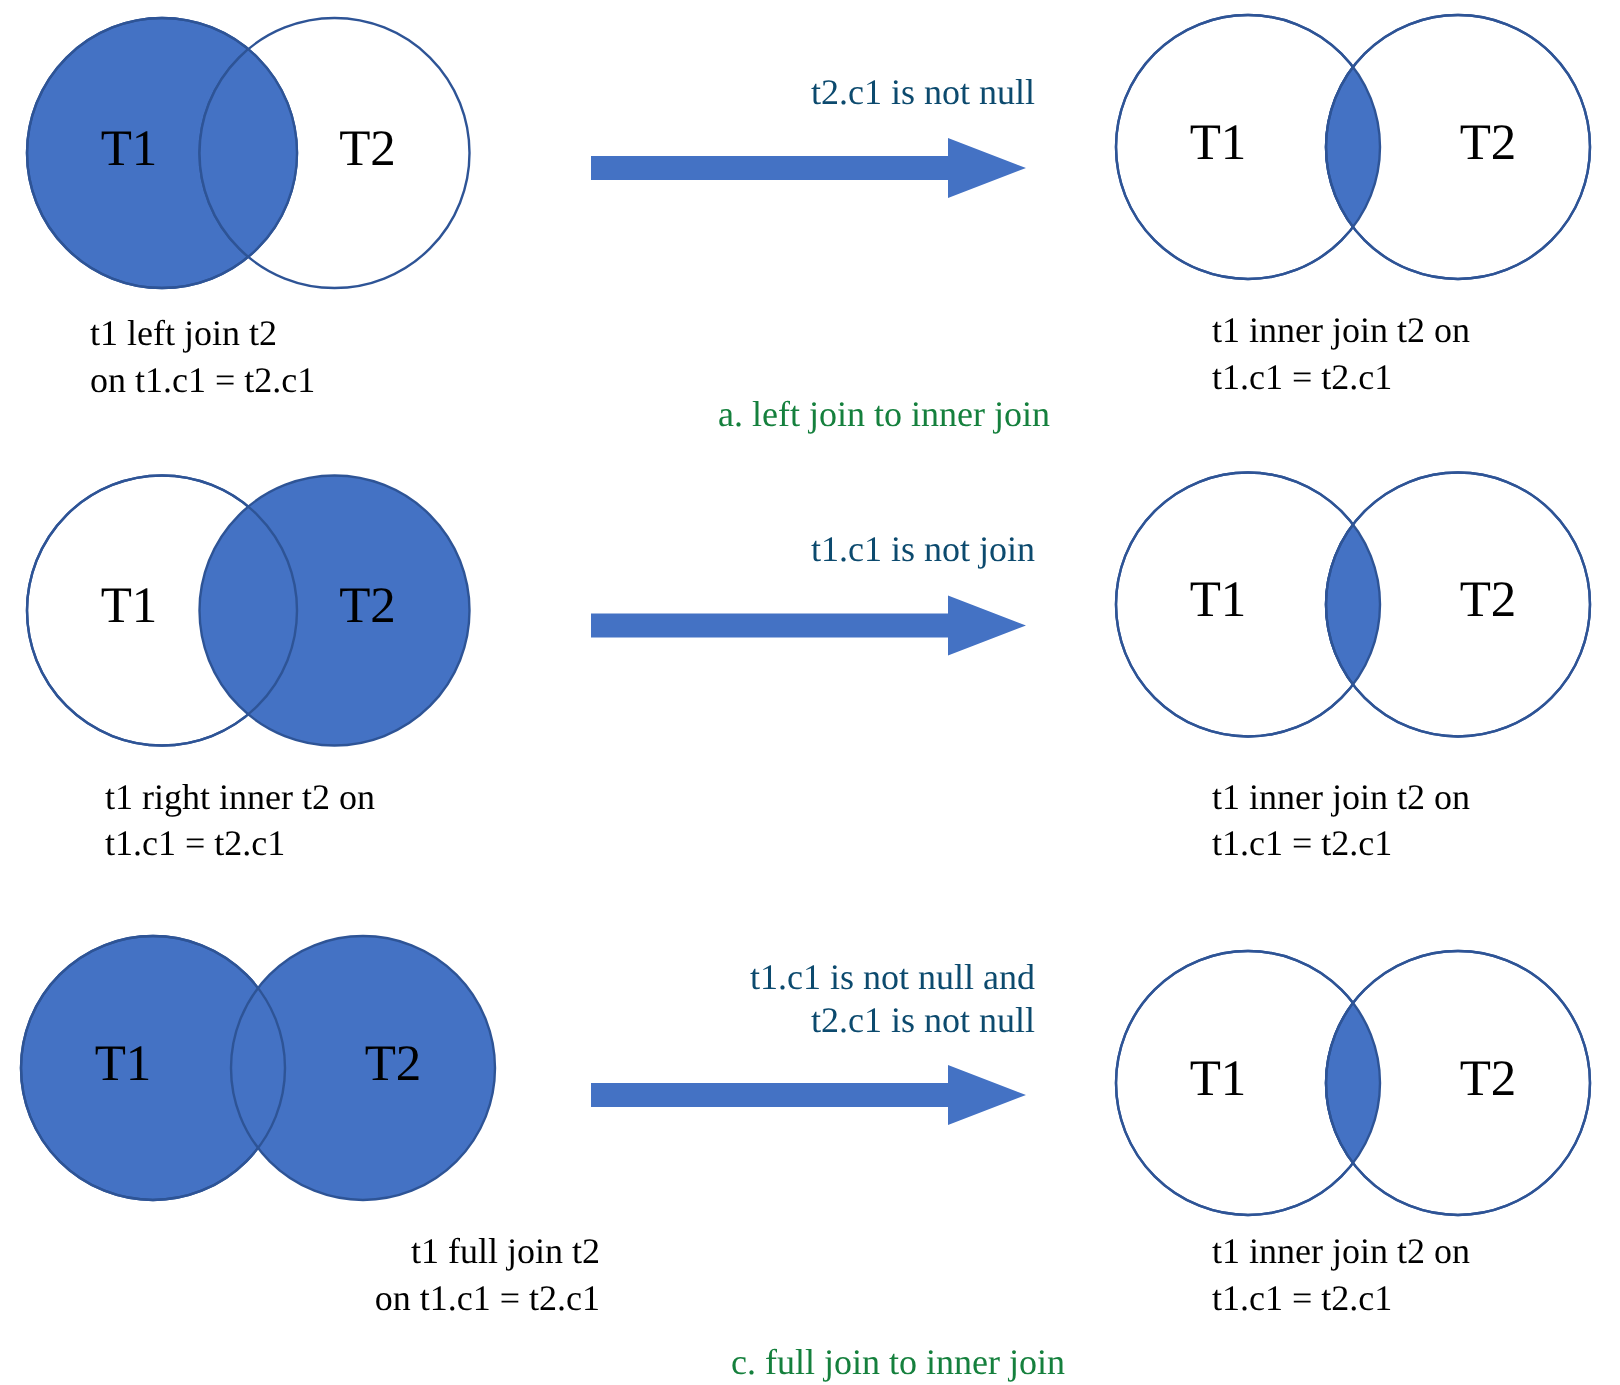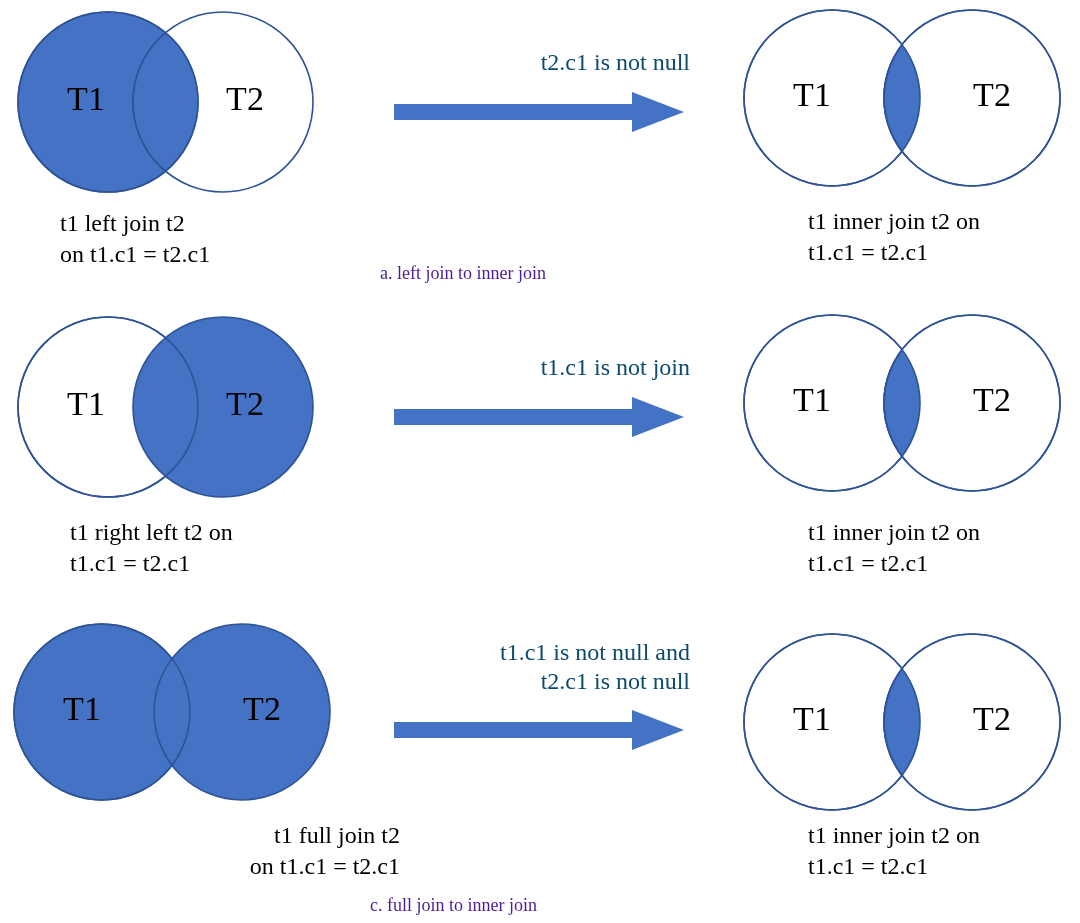--- a/index.html
+++ b/index.html
@@ -50,24 +50,24 @@
   .sql-caption {
     position: absolute;
     font-size: 24px;
     line-height: 1.28;
     color: #000000;
     white-space: pre-line;
     text-align: left;
   }
   .figure-caption {
     position: absolute;
-    font-size: 18px;
+    font-size: 24px;
     line-height: 1.28;
-    color: #4c1d95;
-    text-align: left;
+    color: #15803d;
+    text-align: right;
     white-space: nowrap;
   }
   .venn-text {
     font-family: "Liberation Serif", "DejaVu Serif", serif;
     font-size: 34px;
     fill: #000000;
     dominant-baseline: middle;
     text-anchor: middle;
   }
 </style>
@@ -144,21 +144,21 @@
             </clipPath>
         </defs>
         <circle cx="100" cy="92" r="90" fill="#ffffff" stroke="#2E5496" stroke-width="1.6"></circle>
         <circle cx="215" cy="92" r="90" fill="#4472C4" stroke="#2E5496" stroke-width="1.6"></circle>
         <circle cx="100" cy="92" r="90" fill="none" stroke="#2E5496" stroke-width="1.6"></circle>
         <text class="venn-text" x="78" y="92">T1</text>
         <text class="venn-text" x="237" y="92">T2</text>
       </svg>
     </div>
 
-    <div class="sql-caption" style="left:70px; top:212px; width:330px;">t1 right left t2 on
+    <div class="sql-caption" style="left:70px; top:212px; width:330px;">t1 right inner t2 on
 t1.c1 = t2.c1</div>
 
     <div class="arrow-block" style="left:380px; top:40px;">
       <div class="arrow-label" style="left:0px; top:8px; width:310px;">t1.c1 is not join</div>
       <svg class="arrow-svg" style="left:14px; top:50px;" width="292" height="44" viewBox="0 0 292 44">
         <path d="M0,14 L238,14 L238,2 L290,22 L238,42 L238,30 L0,30 Z" fill="#4472C4"></path>
       </svg>
     </div>
 
     <div class="venn" style="left:740px; top:6px;">

